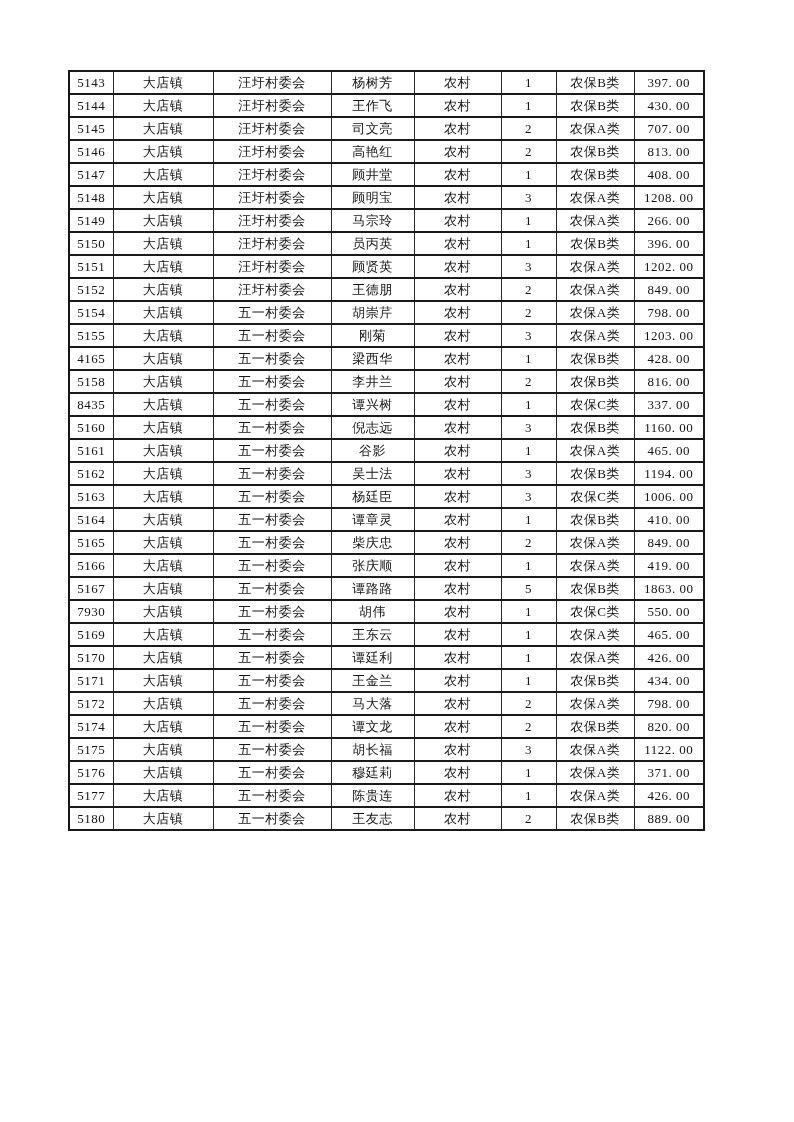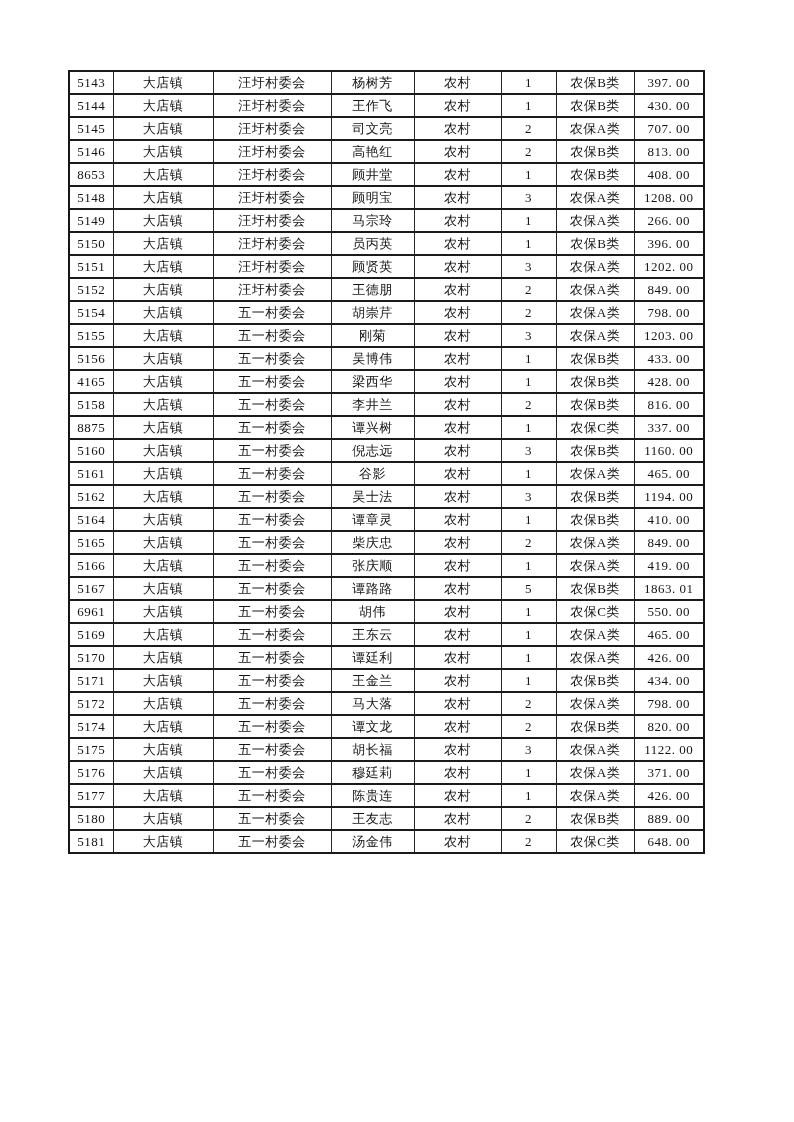--- a/index.html
+++ b/index.html
@@ -106,21 +106,21 @@
           <td class="num">5146</td>
           <td>大店镇</td>
           <td>汪圩村委会</td>
           <td>高艳红</td>
           <td>农村</td>
           <td class="num">2</td>
           <td>农保B类</td>
           <td class="num">813. 00</td>
         </tr>
         <tr>
-          <td class="num">8653</td>
+          <td class="num">5147</td>
           <td>大店镇</td>
           <td>汪圩村委会</td>
           <td>顾井堂</td>
           <td>农村</td>
           <td class="num">1</td>
           <td>农保B类</td>
           <td class="num">408. 00</td>
         </tr>
         <tr>
           <td class="num">5148</td>
@@ -186,51 +186,41 @@
           <td class="num">5155</td>
           <td>大店镇</td>
           <td>五一村委会</td>
           <td>刚菊</td>
           <td>农村</td>
           <td class="num">3</td>
           <td>农保A类</td>
           <td class="num">1203. 00</td>
         </tr>
         <tr>
-          <td class="num">5156</td>
-          <td>大店镇</td>
-          <td>五一村委会</td>
-          <td>吴博伟</td>
-          <td>农村</td>
-          <td class="num">1</td>
-          <td>农保B类</td>
-          <td class="num">433. 00</td>
-        </tr>
-        <tr>
           <td class="num">4165</td>
           <td>大店镇</td>
           <td>五一村委会</td>
           <td>梁西华</td>
           <td>农村</td>
           <td class="num">1</td>
           <td>农保B类</td>
           <td class="num">428. 00</td>
         </tr>
         <tr>
           <td class="num">5158</td>
           <td>大店镇</td>
           <td>五一村委会</td>
           <td>李井兰</td>
           <td>农村</td>
           <td class="num">2</td>
           <td>农保B类</td>
           <td class="num">816. 00</td>
         </tr>
         <tr>
-          <td class="num">8875</td>
+          <td class="num">8435</td>
           <td>大店镇</td>
           <td>五一村委会</td>
           <td>谭兴树</td>
           <td>农村</td>
           <td class="num">1</td>
           <td>农保C类</td>
           <td class="num">337. 00</td>
         </tr>
         <tr>
           <td class="num">5160</td>
@@ -256,20 +246,30 @@
           <td class="num">5162</td>
           <td>大店镇</td>
           <td>五一村委会</td>
           <td>吴士法</td>
           <td>农村</td>
           <td class="num">3</td>
           <td>农保B类</td>
           <td class="num">1194. 00</td>
         </tr>
         <tr>
+          <td class="num">5163</td>
+          <td>大店镇</td>
+          <td>五一村委会</td>
+          <td>杨廷臣</td>
+          <td>农村</td>
+          <td class="num">3</td>
+          <td>农保C类</td>
+          <td class="num">1006. 00</td>
+        </tr>
+        <tr>
           <td class="num">5164</td>
           <td>大店镇</td>
           <td>五一村委会</td>
           <td>谭章灵</td>
           <td>农村</td>
           <td class="num">1</td>
           <td>农保B类</td>
           <td class="num">410. 00</td>
         </tr>
         <tr>
@@ -293,24 +293,24 @@
           <td class="num">419. 00</td>
         </tr>
         <tr>
           <td class="num">5167</td>
           <td>大店镇</td>
           <td>五一村委会</td>
           <td>谭路路</td>
           <td>农村</td>
           <td class="num">5</td>
           <td>农保B类</td>
-          <td class="num">1863. 01</td>
-        </tr>
-        <tr>
-          <td class="num">6961</td>
+          <td class="num">1863. 00</td>
+        </tr>
+        <tr>
+          <td class="num">7930</td>
           <td>大店镇</td>
           <td>五一村委会</td>
           <td>胡伟</td>
           <td>农村</td>
           <td class="num">1</td>
           <td>农保C类</td>
           <td class="num">550. 00</td>
         </tr>
         <tr>
           <td class="num">5169</td>
@@ -394,26 +394,16 @@
         </tr>
         <tr>
           <td class="num">5180</td>
           <td>大店镇</td>
           <td>五一村委会</td>
           <td>王友志</td>
           <td>农村</td>
           <td class="num">2</td>
           <td>农保B类</td>
           <td class="num">889. 00</td>
-        </tr>
-        <tr>
-          <td class="num">5181</td>
-          <td>大店镇</td>
-          <td>五一村委会</td>
-          <td>汤金伟</td>
-          <td>农村</td>
-          <td class="num">2</td>
-          <td>农保C类</td>
-          <td class="num">648. 00</td>
         </tr>
       </tbody>
   </table>
 </div>
 
 </body></html>

